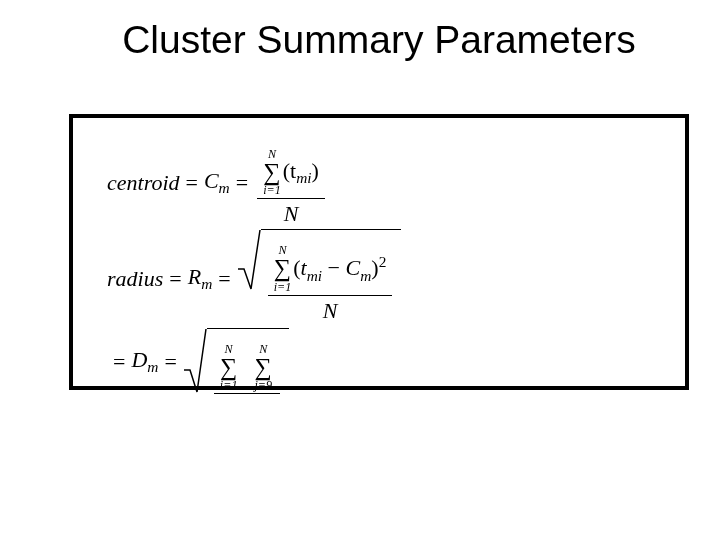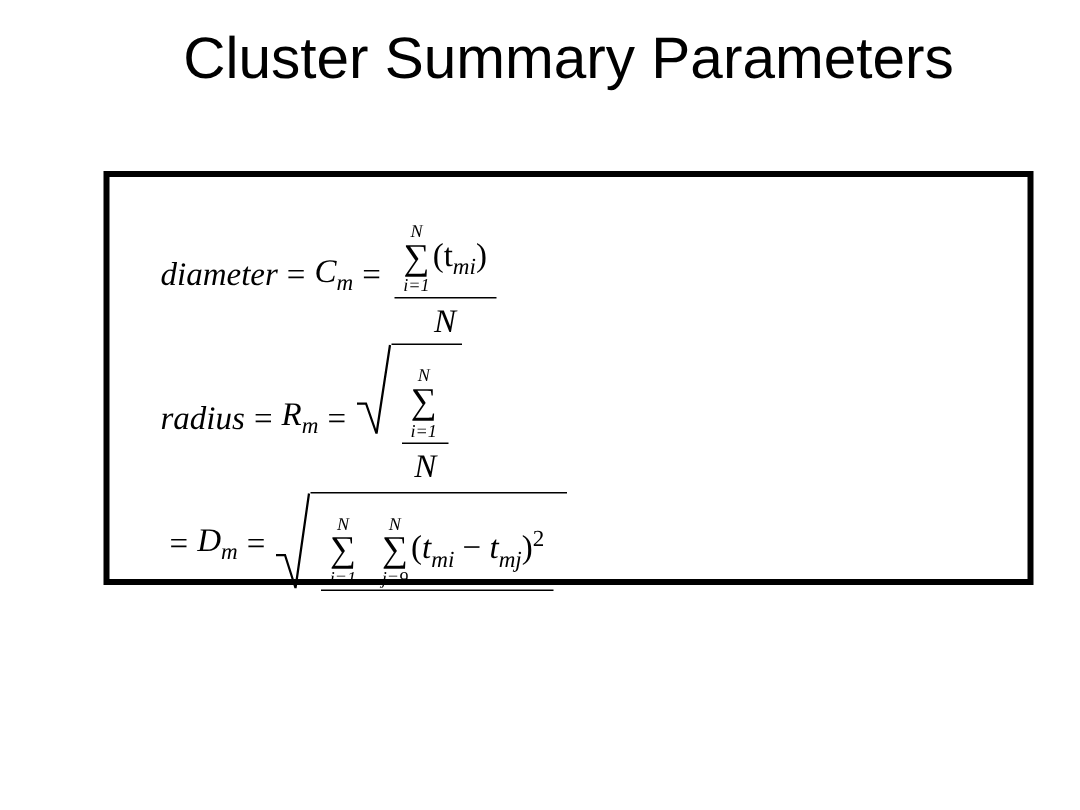--- a/index.html
+++ b/index.html
@@ -110,21 +110,21 @@
 </style>
 </head>
 <body>
 
 <div class="slide">
   <div class="title">Cluster Summary Parameters</div>
 
   <div class="math-box">
 
     <div class="eq">
-      <span class="lhs">diameter</span>
+      <span class="lhs">centroid</span>
       <span class="op">=</span>
       <span class="wrap">
         <span class="it">C</span><span class="sub">m</span>
       </span>
       <span class="op">=</span>
       <span class="frac">
         <span class="num">
           <span class="sumwrap">
             <span class="sigma">
               <span class="lim">N</span>
@@ -154,20 +154,23 @@
         </svg>
         <span class="radicand">
           <span class="frac">
             <span class="num">
               <span class="sumwrap">
                 <span class="sigma">
                   <span class="lim">N</span>
                   <span class="sym">∑</span>
                   <span class="lim">i=1</span>
                 </span>
+                <span class="wrap">
+                  <span class="paren">(</span><span class="it">t</span><span class="sub">mi</span><span class="paren"> − </span><span class="it">C</span><span class="sub">m</span><span class="paren">)</span><span class="sup">2</span>
+                </span>
               </span>
             </span>
             <span class="bar"></span>
             <span class="den it">N</span>
           </span>
         </span>
       </span>
     </div>
 
     <div class="eq">
@@ -190,23 +193,20 @@
                   <span class="lim">i=1</span>
                 </span>
               </span>
               <span style="display:inline-block;width:4px"></span>
               <span class="sumwrap">
                 <span class="sigma">
                   <span class="lim">N</span>
                   <span class="sym">∑</span>
                   <span class="lim">j=9</span>
                 </span>
-                <span class="wrap">
-                  <span class="paren">(</span><span class="it">t</span><span class="sub">mi</span><span class="paren"> − </span><span class="it">t</span><span class="sub">mj</span><span class="paren">)</span><span class="sup">2</span>
-                </span>
               </span>
             </span>
             <span class="bar"></span>
           </span>
         </span>
       </span>
     </div>
 
   </div>
 </div>

